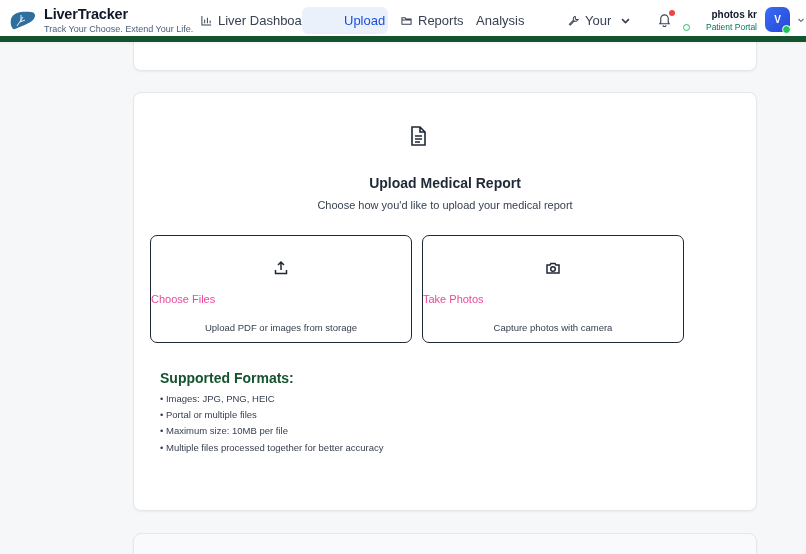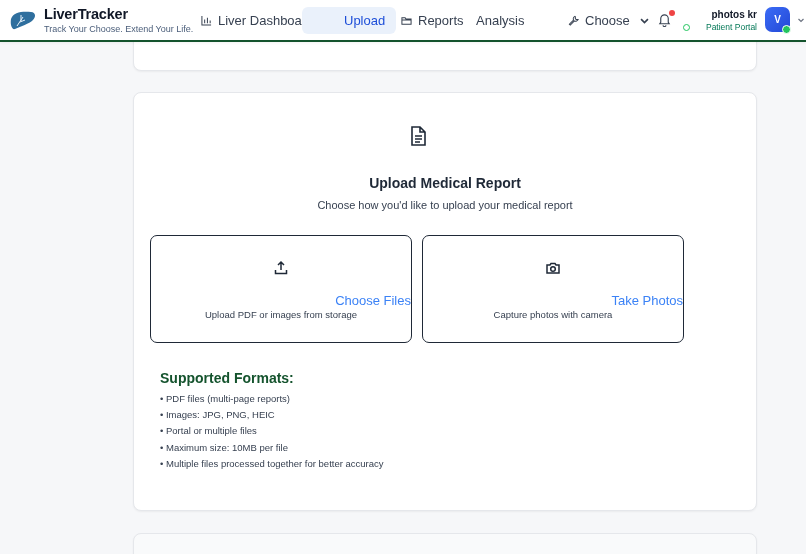--- a/index.html
+++ b/index.html
@@ -7,21 +7,21 @@
   body {
     font-family: "Liberation Sans", "DejaVu Sans", sans-serif;
     background: #f6f7f9;
     color: #1f2937;
     position: relative;
   }
   
   .header {
     position: absolute; top: 0; left: 0; width: 806px; height: 42px;
     background: #ffffff;
-    border-bottom: 2px solid #14532d;
+    border-bottom: 6px solid #14532d;
     box-shadow: 0 1px 3px rgba(0,0,0,0.05);
     z-index: 10;
   }
   .logo-icon { position: absolute; left: 9px; top: 9px; width: 28px; height: 22px; }
   .brand-title { position: absolute; left: 44px; top: 6px; font-size: 14.5px; font-weight: 700; color: #111827; letter-spacing: -0.2px; }
   .brand-sub { position: absolute; left: 44px; top: 24px; font-size: 9px; color: #4b5e7a; }
   .nav-item {
     position: absolute; top: 7px; height: 27px;
     display: flex; align-items: center; gap: 6px;
     font-size: 13px; color: #374151; padding: 0 10px; border-radius: 6px;
@@ -57,22 +57,22 @@
   .card-sub { position: absolute; top: 106px; width: 100%; text-align: center; font-size: 11px; color: #374151; }
 
   .option {
     position: absolute; top: 142px; width: 262px; height: 108px;
     border: 1.5px solid #1f2937; border-radius: 7px; background: #fff;
     cursor: pointer;
   }
   .option.left { left: 16px; }
   .option.right { left: 288px; }
   .option .opt-icon { position: absolute; left: 50%; top: 24px; width: 16px; height: 16px; transform: translateX(-50%); }
-  .option .opt-title { position: absolute; top: 57px; width: 100%; text-align: right; font-size: 13px; color: #3b82f6; }
-  .option .opt-sub { position: absolute; top: 73px; width: 100%; text-align: center; font-size: 9.5px; color: #374151; }
+  .option .opt-title { position: absolute; top: 57px; width: 100%; text-align: left; font-size: 11px; color: #ec4899; }
+  .option .opt-sub { position: absolute; top: 86px; width: 100%; text-align: center; font-size: 9.5px; color: #374151; }
 
   .formats-title { position: absolute; left: 26px; top: 277px; font-size: 14px; color: #14532d; }
   .formats-list { position: absolute; left: 26px; top: 298px; list-style: none; }
   .formats-list li { font-size: 9.5px; color: #374151; height: 16.2px; line-height: 16px; }
   .formats-list li::before { content: "• "; }
 </style>
 </head>
 <body>
 
 <header class="header">
@@ -83,21 +83,21 @@
   <div class="brand-title">LiverTracker</div>
   <div class="brand-sub">Track Your Choose. Extend Your Life.</div>
 
   <div class="nav-item" style="left:191px;">
     <svg viewBox="0 0 12 12" fill="none" stroke="#374151" stroke-width="1.1">
       <path d="M1 1 V11 H11 M4 9 V5 M7 9 V3 M10 9 V6"></path>
     </svg>
     <span>Liver Dashboard</span>
   </div>
 
-  <div class="nav-item active" style="left:302px; width:94px;gap:32px;">
+  <div class="nav-item active" style="left:302px; width:86px;gap:32px;">
     <svg viewBox="0 0 12 12" fill="none" stroke="#1d4ed8" stroke-width="1.2">
       <path d="M6 8 V1.5 M3.5 4 L6 1.5 L8.5 4 M1.5 8 V10.5 H10.5 V8"></path>
     </svg>
     <span>Upload</span>
     <svg class="chev" viewBox="0 0 8 8" fill="none" stroke="#1d4ed8" stroke-width="1.2">
         <path d="M1.5 3 L4 5.5 L6.5 3"></path>
       </svg>
   </div>
 
   <div class="nav-item" style="left:391px;">
@@ -115,21 +115,21 @@
     <span>Analysis</span>
     <svg class="chev" viewBox="0 0 8 8" fill="none" stroke="#374151" stroke-width="1.2">
         <path d="M1.5 3 L4 5.5 L6.5 3"></path>
       </svg>
   </div>
 
   <div class="nav-item" style="left:558px;">
     <svg viewBox="0 0 12 12" fill="none" stroke="#374151" stroke-width="1.1">
       <path d="M7.5 1.5 A3 3 0 0 0 6 5.5 L1.5 10 L2.5 11 L7 6.5 A3 3 0 0 0 11 5 L9 5 L8 4 L8 2 Z"></path>
     </svg>
-    <span>Choose</span>
+    <span>Your</span>
     <svg class="chev" viewBox="0 0 8 8" fill="none" stroke="#374151" stroke-width="1.2">
         <path d="M1.5 3 L4 5.5 L6.5 3"></path>
       </svg>
   </div>
 
   <svg class="bell" viewBox="0 0 16 16" fill="none" stroke="#374151" stroke-width="1.2">
     <path d="M4 11 V7 A4 4 0 0 1 12 7 V11 L13 12.5 H3 Z M6.5 14 A1.5 1.5 0 0 0 9.5 14"></path>
   </svg>
   <span class="bell-dot"></span>
 
@@ -166,21 +166,20 @@
     <svg class="opt-icon" viewBox="0 0 16 16" fill="none" stroke="#1f2937" stroke-width="1.5">
       <path d="M2 5 H5 L6 3.5 H10 L11 5 H14 V13 H2 Z"></path>
         <circle cx="8" cy="9" r="2.3"></circle>
     </svg>
     <div class="opt-title">Take Photos</div>
     <div class="opt-sub">Capture photos with camera</div>
   </div>
 
   <h3 class="formats-title">Supported Formats:</h3>
   <ul class="formats-list">
-    <li>PDF files (multi-page reports)</li>
     <li>Images: JPG, PNG, HEIC</li>
     <li>Portal or multiple files</li>
     <li>Maximum size: 10MB per file</li>
     <li>Multiple files processed together for better accuracy</li>
   </ul>
 </section>
 
 <div class="card card-bottom"></div>
 
 </body></html>

